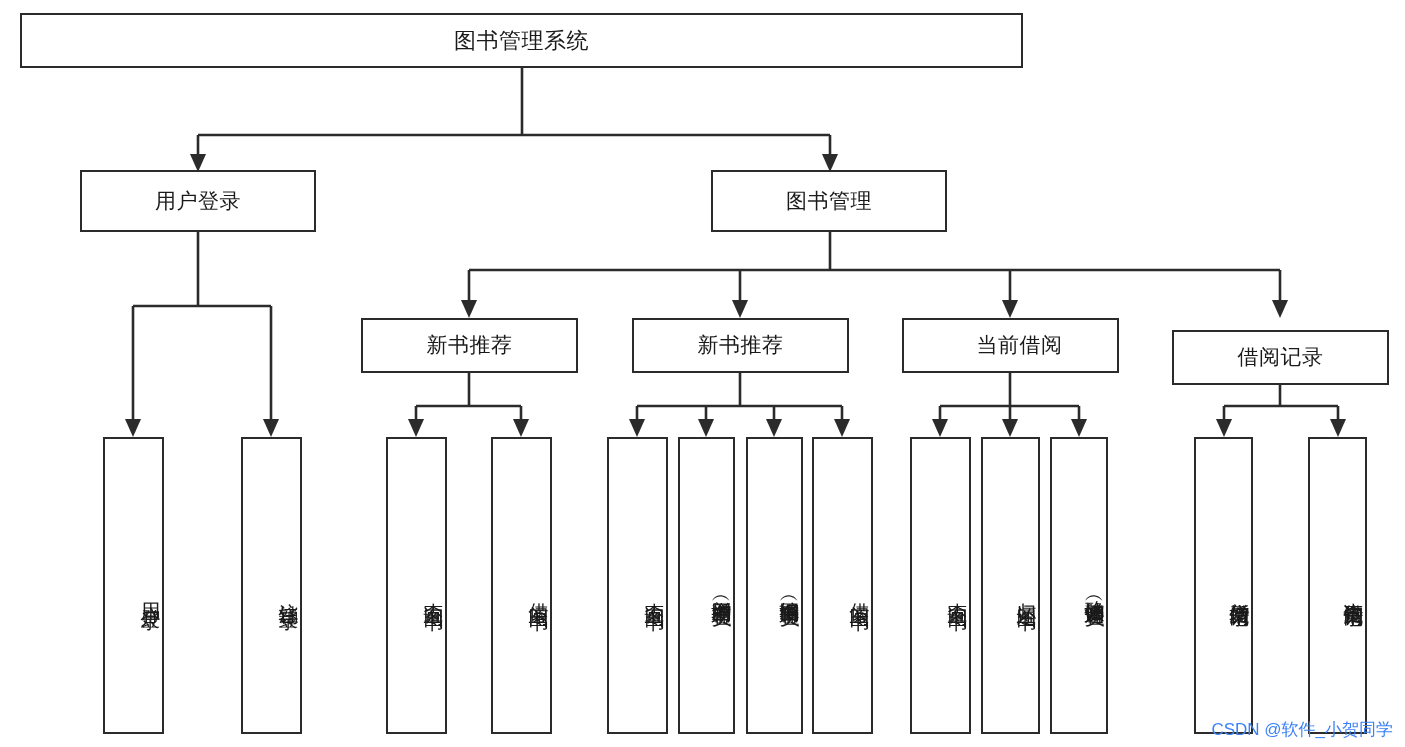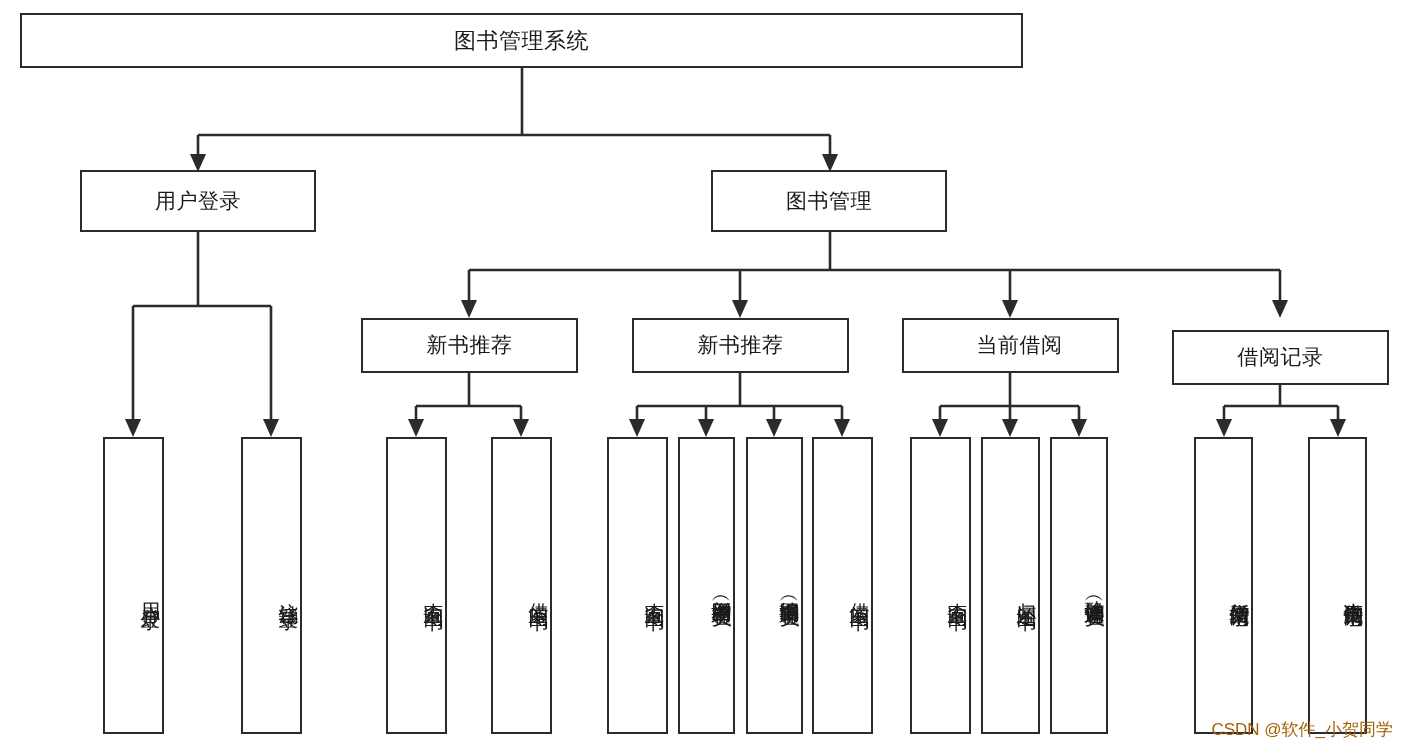--- a/index.html
+++ b/index.html
@@ -70,21 +70,21 @@
   }
   .node.v.tall {
     padding-top: 8px;
     letter-spacing: 1px;
   }
   .watermark {
     position: absolute;
     right: 12px;
     bottom: 6px;
     font-size: 17px;
-    color: #a16207;
+    color: #3b82f6;
     white-space: nowrap;
     user-select: none;
   }
 </style>
 </head>
 <body>
 
 <div id="canvas">
 
   <svg id="links" viewBox="0 0 1405 747" width="1405" height="747">

